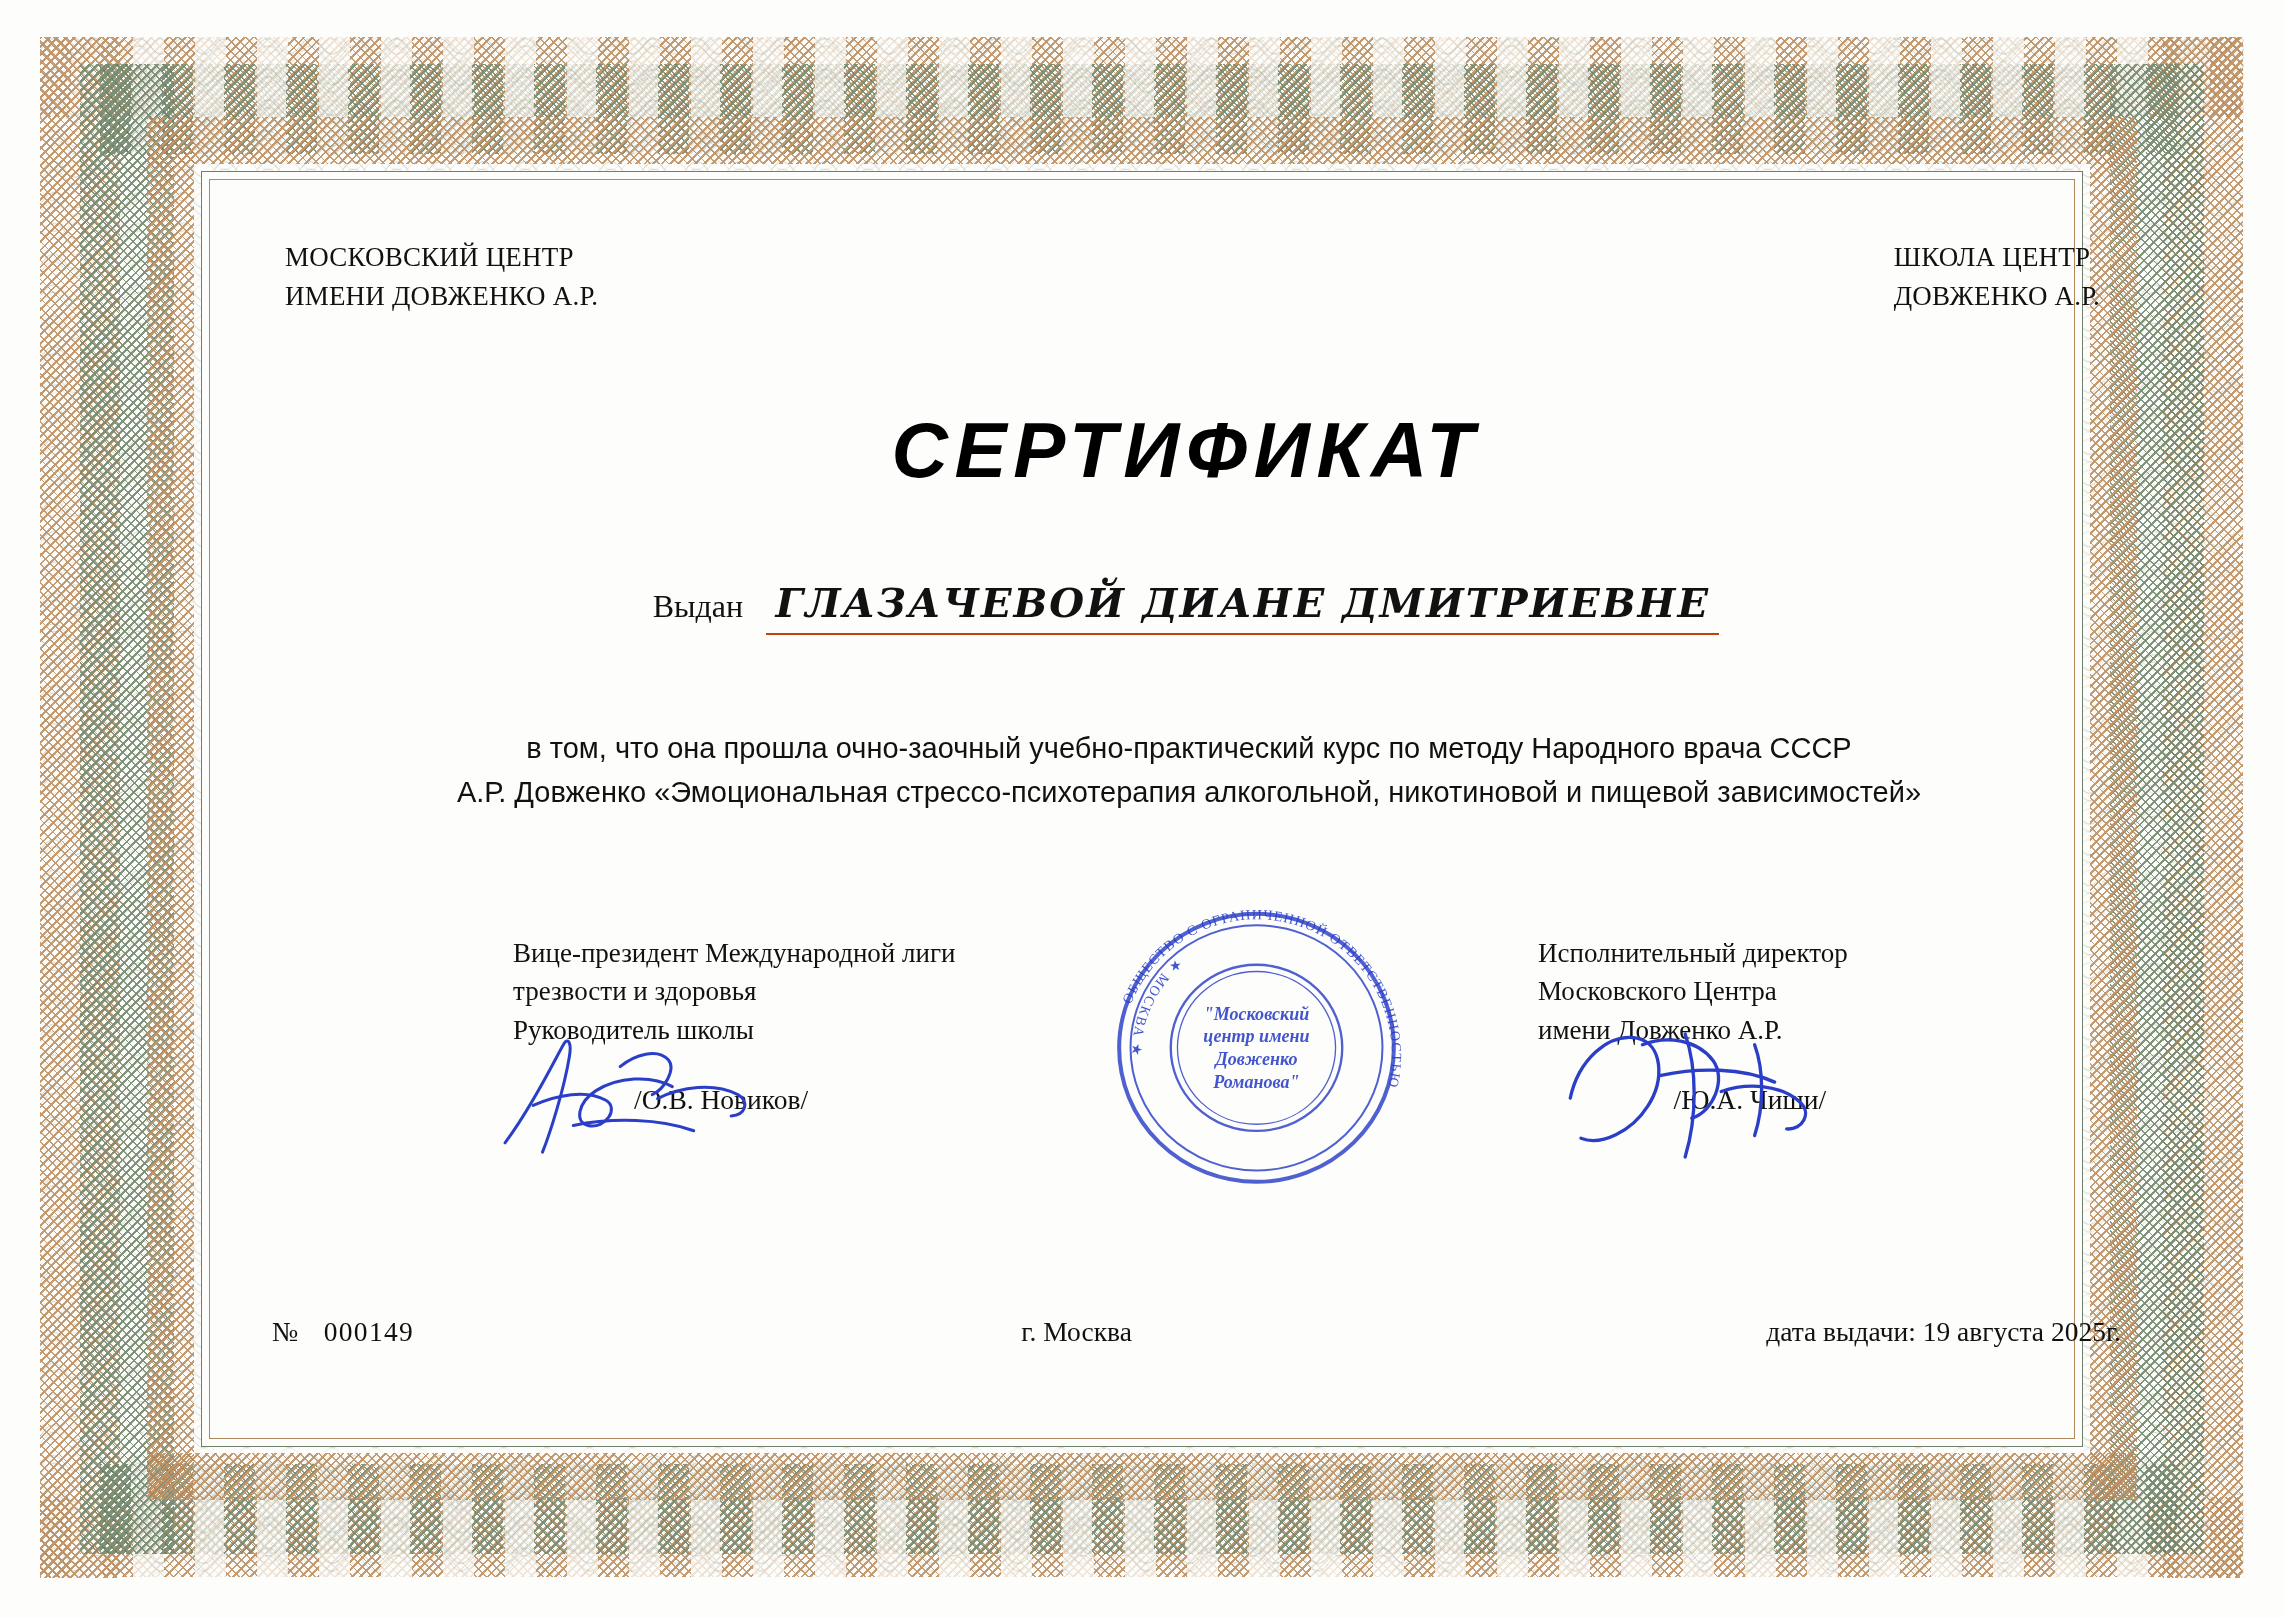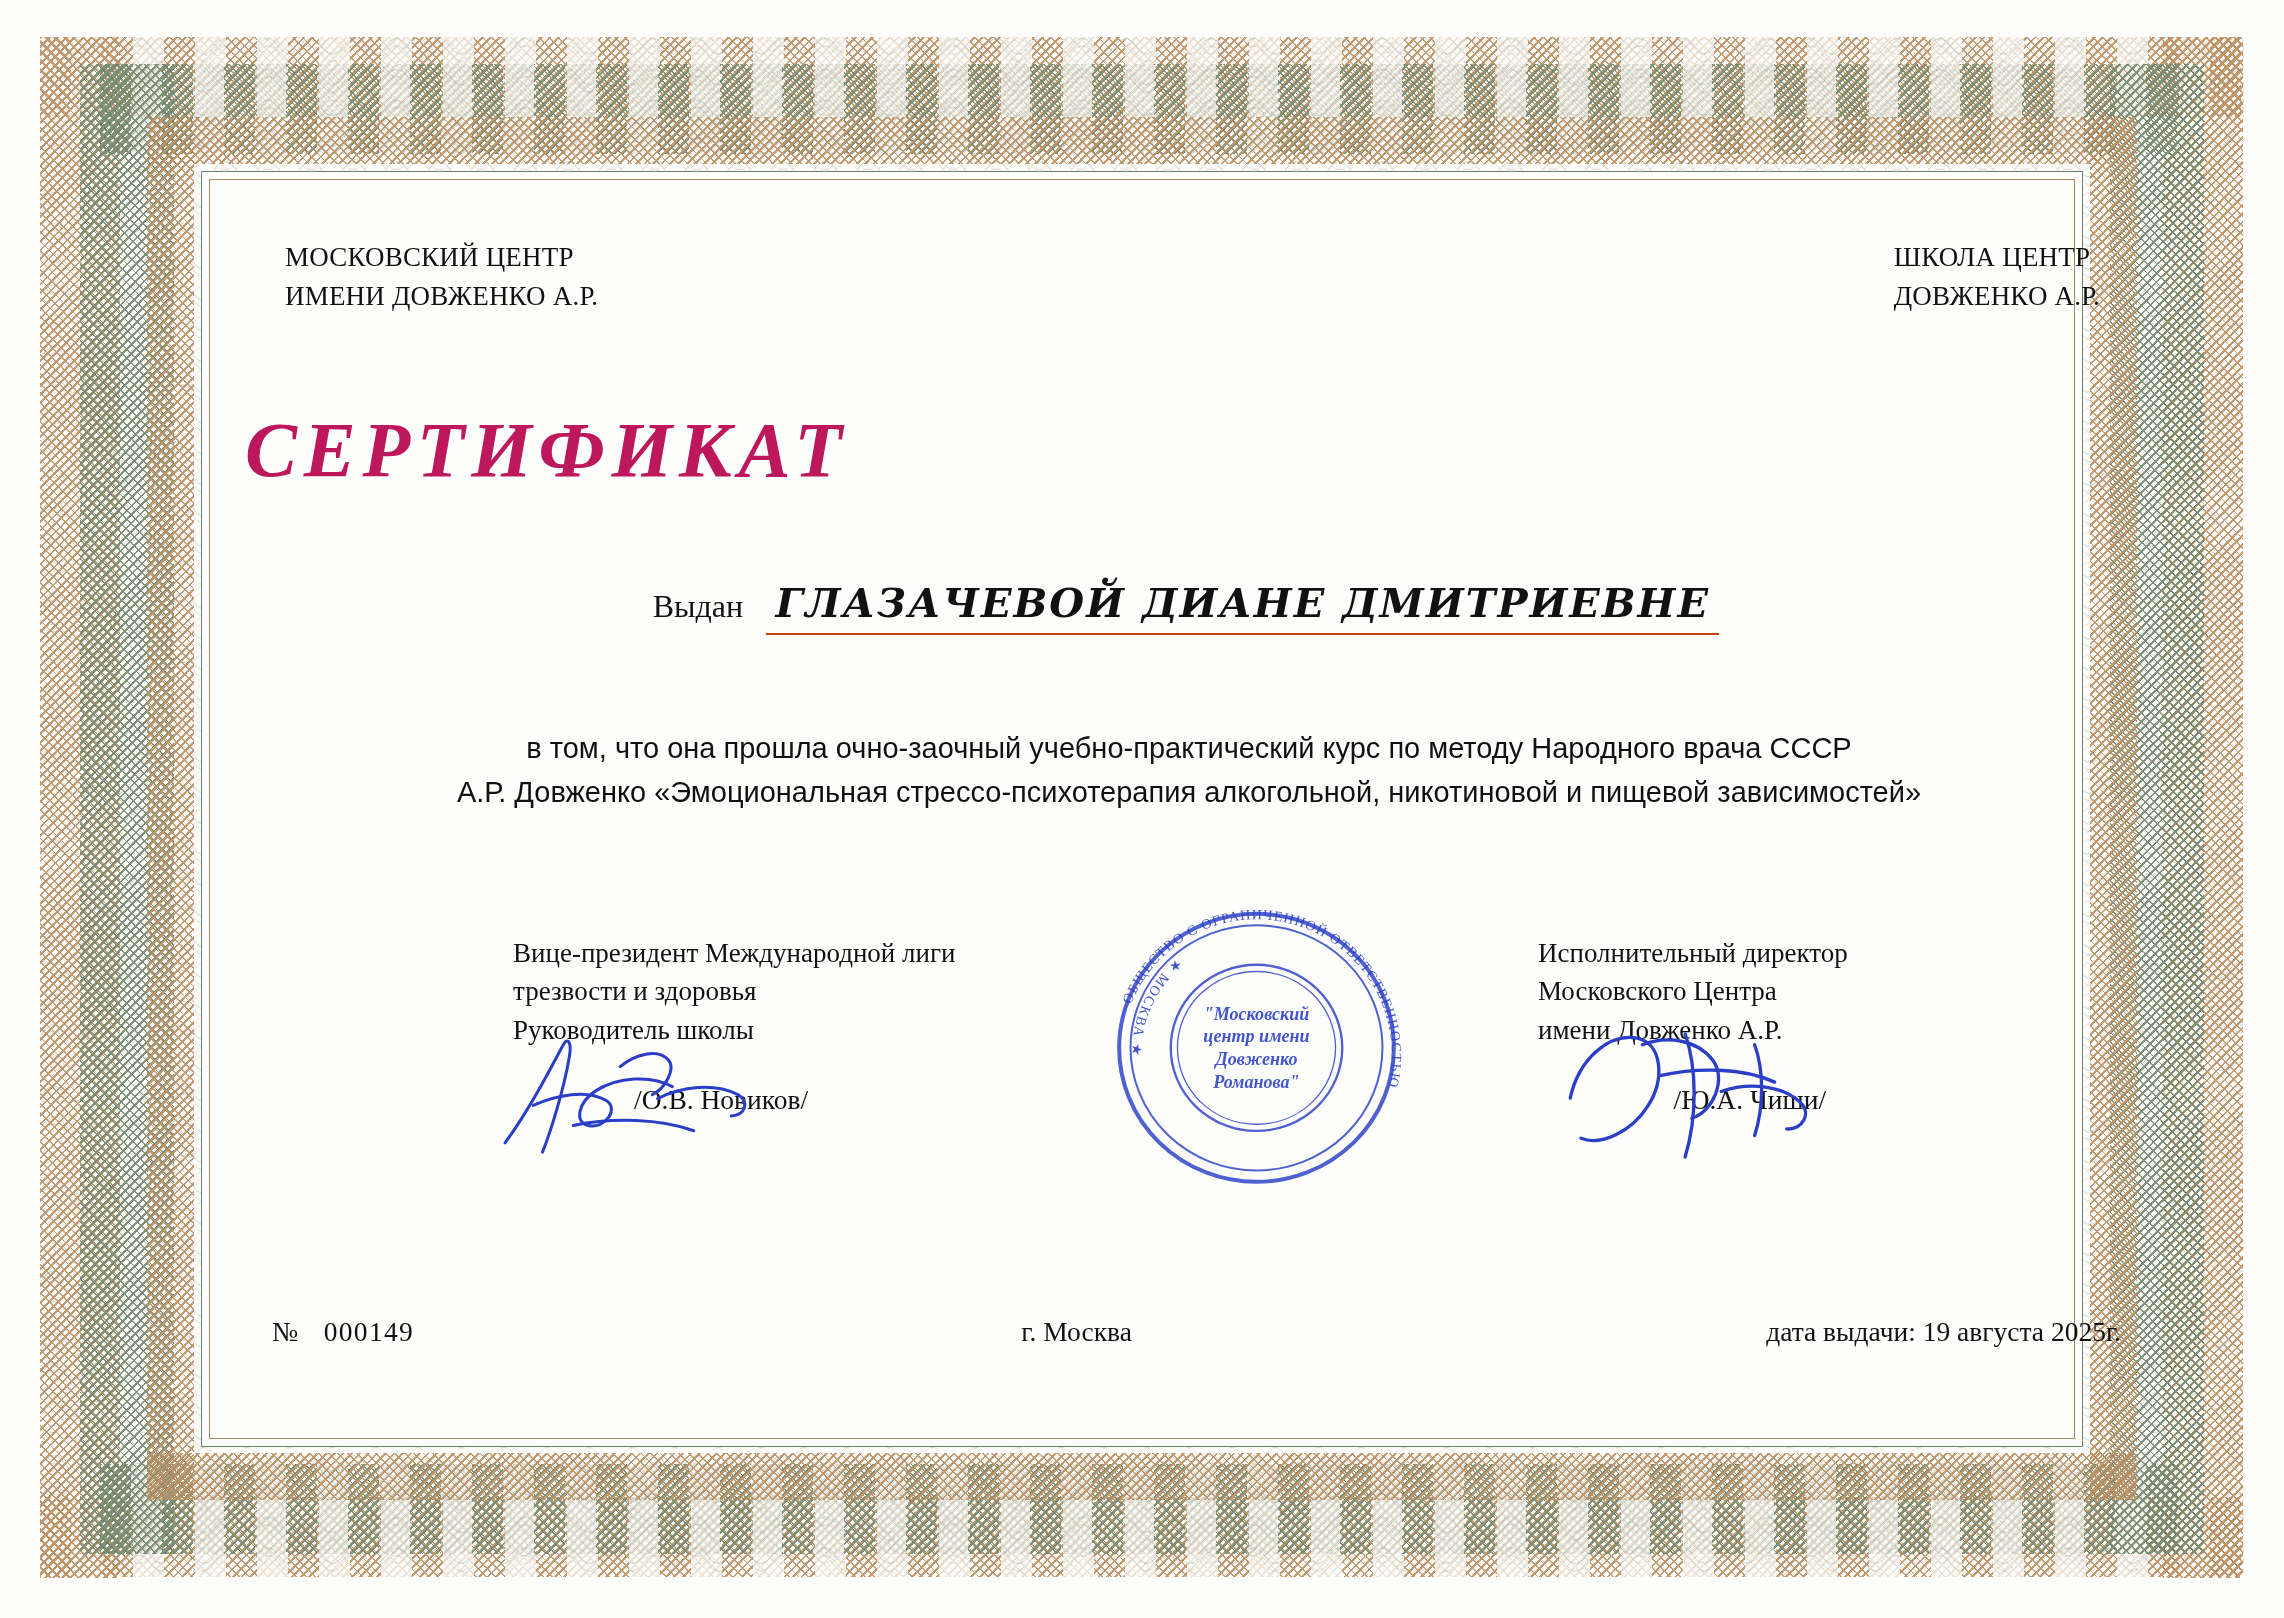--- a/index.html
+++ b/index.html
@@ -107,27 +107,27 @@
     color: #111;
     letter-spacing: 0.2px;
   }
   .org-right { text-align: left; }
 
   .title {
     position: absolute;
     top: 221px;
     left: 0;
     width: 1882px;
-    text-align: left;
-    font-family: Liberation Serif, serif;
+    text-align: center;
+    font-family: Liberation Sans, sans-serif;
     font-style: italic;
     font-weight: 700;
     font-size: 78px;
     letter-spacing: 6.7px;
-    color: #be185d;
+    color: #000000;
     white-space: nowrap;
   }
 
   .awarded-row {
     position: absolute;
     top: 395px;
     left: 0;
     width: 1882px;
     display: flex;
     justify-content: center;

